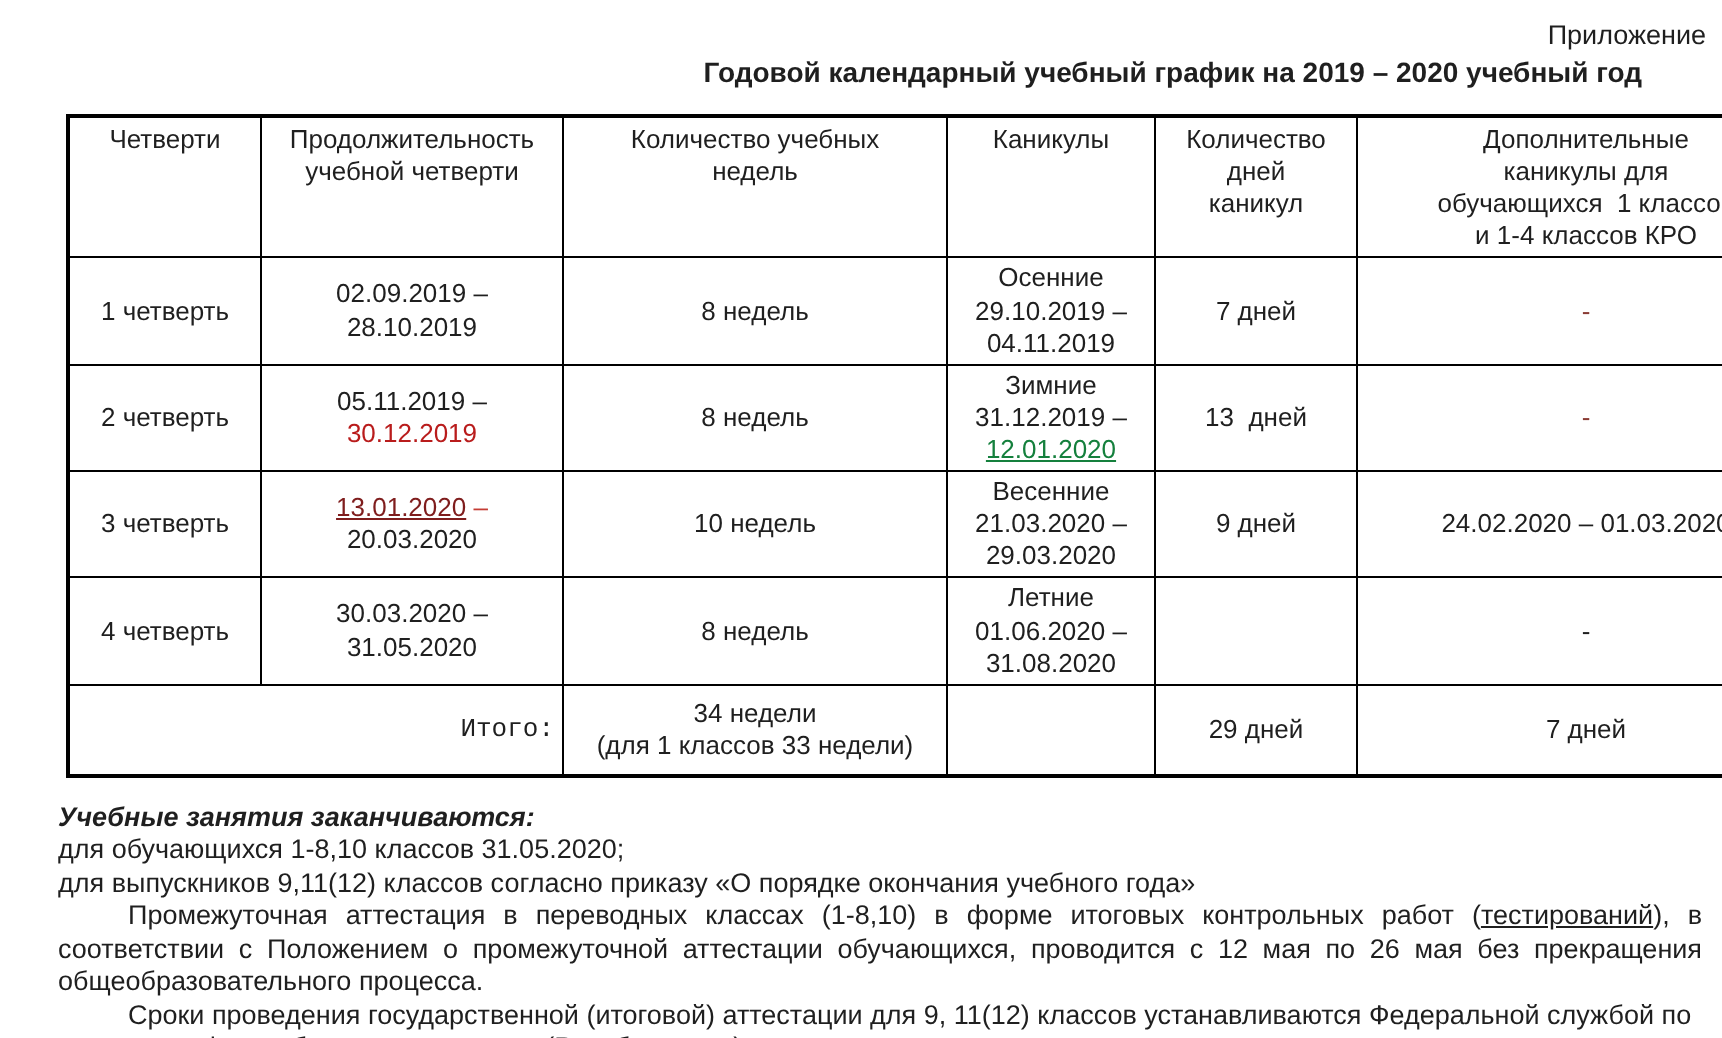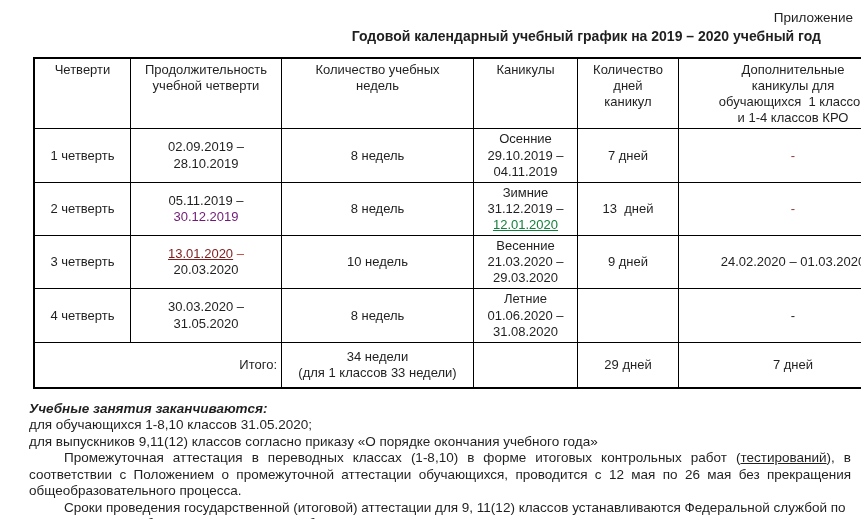--- a/index.html
+++ b/index.html
@@ -70,21 +70,21 @@
         <tr>
           <td>1 четверть</td>
           <td>02.09.2019 –<br>28.10.2019</td>
           <td>8 недель</td>
           <td>Осенние<br>29.10.2019 –<br>04.11.2019</td>
           <td>7 дней</td>
           <td><span style="color: rgb(138, 59, 52);">-</span></td>
         </tr>
         <tr>
           <td>2 четверть</td>
-          <td>05.11.2019 –<br><span style="color: #701a75;">30.12.2019</span></td>
+          <td>05.11.2019 –<br><span style="color: #b91c1c;">30.12.2019</span></td>
           <td>8 недель</td>
           <td>Зимние<br>31.12.2019 –<br><span style="color: #15803d; text-decoration: underline;">12.01.2020</span></td>
           <td>13  дней</td>
           <td><span style="color: rgb(138, 59, 52);">-</span></td>
         </tr>
         <tr>
           <td>3 четверть</td>
           <td><span style="color: #7f1d1d; text-decoration: underline;">13.01.2020</span><span style="color: rgb(196, 60, 52);"> –</span><br>20.03.2020</td>
           <td>10 недель</td>
           <td>Весенние<br>21.03.2020 –<br>29.03.2020</td>
@@ -93,21 +93,21 @@
         </tr>
         <tr>
           <td>4 четверть</td>
           <td>30.03.2020 –<br>31.05.2020</td>
           <td>8 недель</td>
           <td>Летние<br>01.06.2020 –<br>31.08.2020</td>
           <td></td>
           <td>-</td>
         </tr>
         <tr>
-          <td colspan="2" style="text-align: right;">Итого:</td>
+          <td colspan="2" style="text-align: right; font-family: Liberation Mono, monospace;">Итого:</td>
           <td>34 недели<br>(для 1 классов 33 недели)</td>
           <td></td>
           <td>29 дней</td>
           <td>7 дней</td>
         </tr>
       </tbody>
   </table>
 
   <div class="notes" id="notes">
       <p class="heading"><span style="font-weight: bold; font-style: italic;">Учебные занятия заканчиваются:</span></p>

